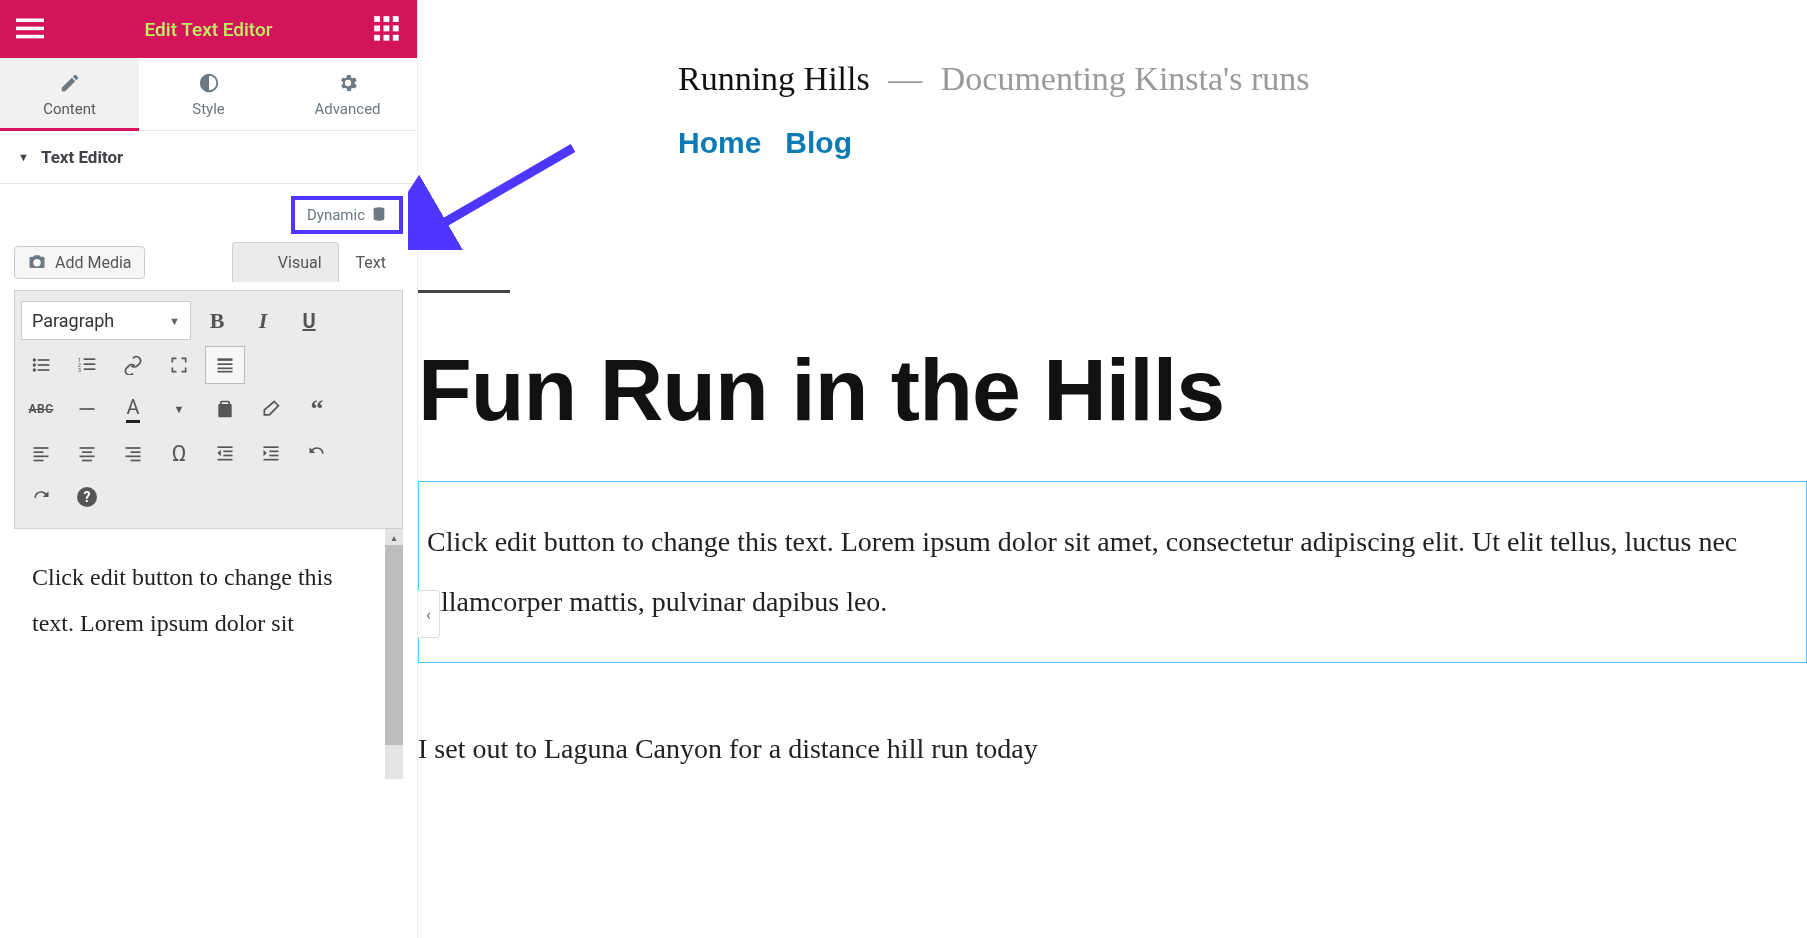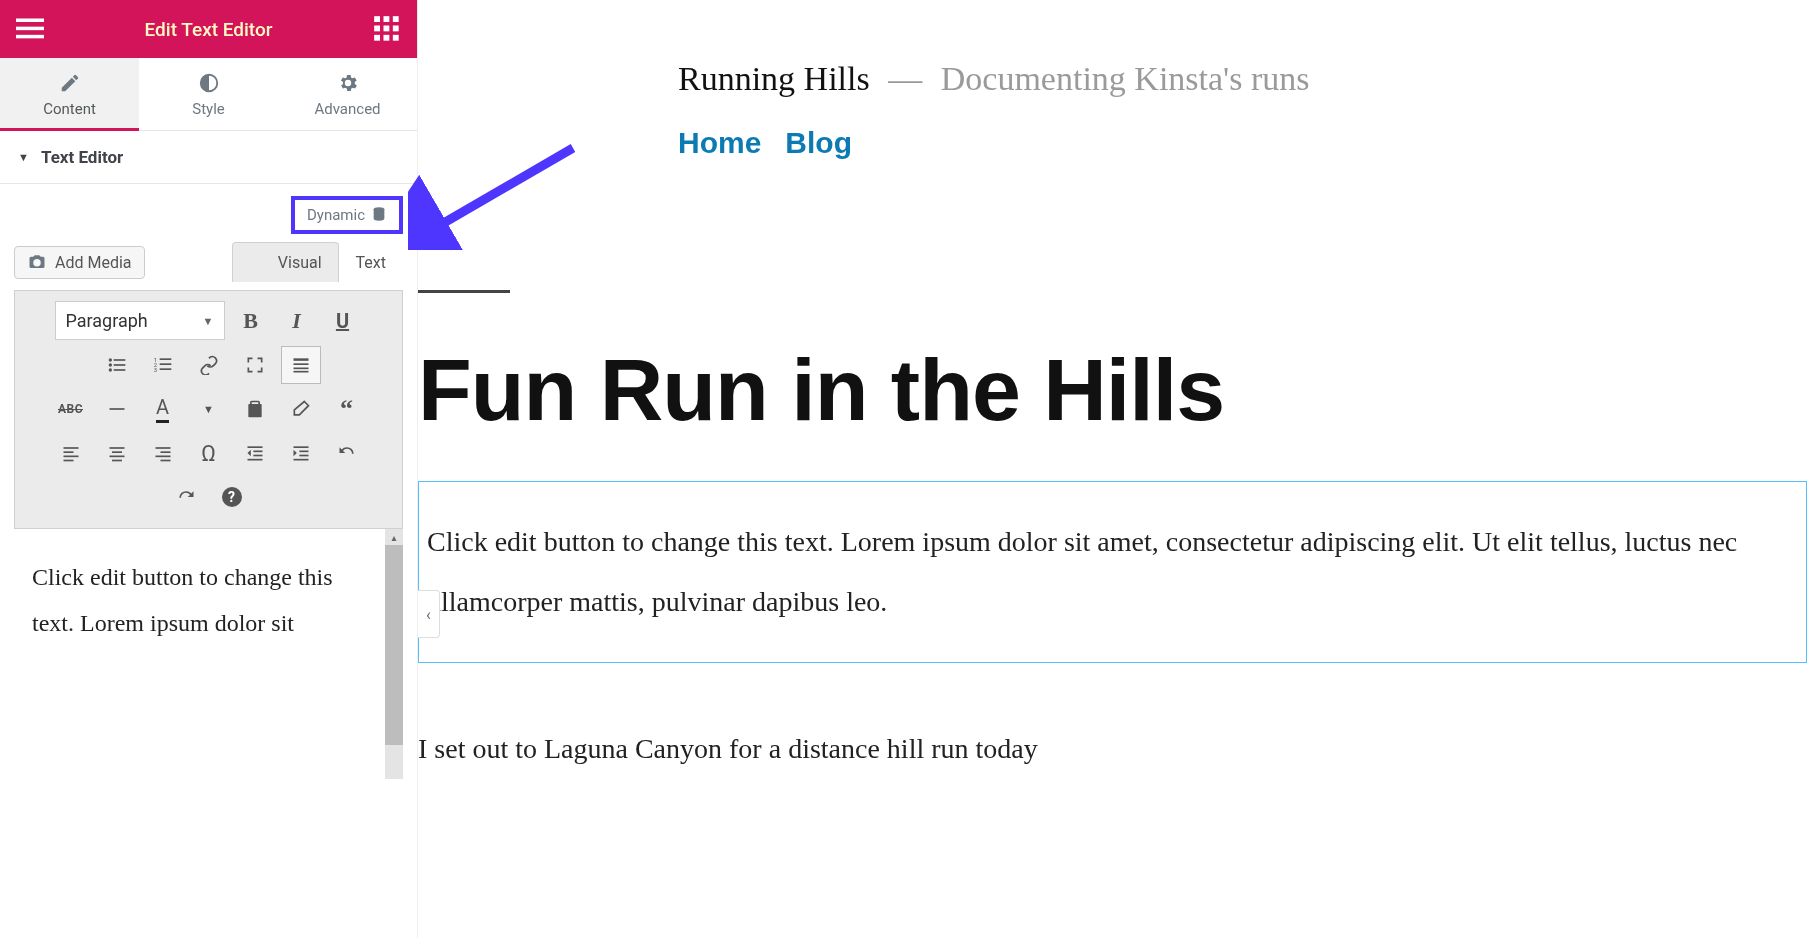--- a/index.html
+++ b/index.html
@@ -1,20 +1,20 @@
 <!DOCTYPE html>
 <html><head>
 <meta charset="utf-8">
 <style>
   * { box-sizing: border-box; margin: 0; padding: 0; }
   body { font-family: -apple-system, BlinkMacSystemFont, "Segoe UI", Roboto, sans-serif; background: #fff; overflow: hidden; width: 1807px; height: 938px; position: relative; }
 
   
   .sidebar { position: absolute; left: 0; top: 0; width: 418px; height: 938px; background: #fff; display: flex; flex-direction: column; border-right: 1px solid #eee; }
-  .sidebar-header { background: #d4145a; color: #fef9c3; height: 58px; display: flex; align-items: center; justify-content: space-between; padding: 0 16px; }
+  .sidebar-header { background: #d4145a; color: #bef264; height: 58px; display: flex; align-items: center; justify-content: space-between; padding: 0 16px; }
   .sidebar-header .title { font-size: 19px; font-weight: 500; }
   .hamburger, .apps-grid { width: 28px; height: 24px; display: flex; align-items: center; justify-content: center; cursor: pointer; }
   .hamburger svg, .apps-grid svg { fill: #fff; }
 
   .tabs { display: flex; background: #fff; border-bottom: 1px solid #e6e6e6; }
   .tab { flex: 1; text-align: center; padding: 14px 0 12px; color: #6d7882; font-size: 15px; cursor: pointer; position: relative; }
   .tab.active { color: #55595c; }
   .tab.active::after { content: ""; position: absolute; bottom: -1px; left: 0; right: 0; height: 3px; background: #d4145a; }
   .tab.first.active { background: #f1f1f1; }
   .tab .tab-icon { display: block; margin: 0 auto 6px; width: 22px; height: 22px; fill: #6d7882; }
@@ -27,21 +27,21 @@
   .dynamic-btn svg { width: 16px; height: 16px; fill: #6d7882; }
 
   .media-tabs-row { display: flex; align-items: center; justify-content: space-between; padding: 0 14px 8px 14px; }
   .add-media-btn { background: #f6f6f6; border: 1px solid #ccc; border-radius: 4px; padding: 6px 12px; display: flex; align-items: center; gap: 8px; font-size: 16px; color: #555; cursor: pointer; }
   .add-media-btn svg { width: 20px; height: 18px; fill: #6d7882; }
   .vt-tabs { display: flex; gap: 0; }
   .vt-tab { padding: 10px 16px; font-size: 16px; color: #555; cursor: pointer; border: 1px solid transparent; border-bottom: none; }
   .vt-tab.active { background: #ebebeb; border: 1px solid #d0d0d0; border-bottom: none; border-radius: 4px 4px 0 0; padding-left: 45px; }
 
   .toolbar-panel { margin: 0 14px; background: #ebebeb; border: 1px solid #d0d0d0; padding: 10px 6px 6px; }
-  .toolbar-row { display: flex; align-items: center; gap: 6px; flex-wrap: wrap; margin-bottom: 6px; justify-content: center; }
+  .toolbar-row { display: flex; align-items: center; gap: 6px; flex-wrap: wrap; margin-bottom: 6px; }
   .format-select { background: #fff; border: 1px solid #ccc; padding: 8px 30px 8px 10px; font-size: 18px; color: #333; position: relative; min-width: 170px; }
   .format-select::after { content: "▼"; position: absolute; right: 10px; top: 50%; transform: translateY(-50%); font-size: 11px; color: #666; }
   .tb-btn { width: 40px; height: 38px; display: flex; align-items: center; justify-content: center; cursor: pointer; color: #555; }
   .tb-btn.boxed { border: 1px solid #bbb; background: #f6f6f6; }
   .tb-btn svg { width: 20px; height: 20px; fill: #555; }
   .tb-btn.small-txt { font-size: 12px; font-weight: 700; letter-spacing: 0.5px; }
   .tb-btn .bold { font-size: 22px; font-weight: 900; font-family: Georgia, serif; }
   .tb-btn .ital { font-size: 22px; font-style: italic; font-family: Georgia, serif; font-weight: 600; }
   .tb-btn .u-letter { font-size: 20px; font-weight: 700; text-decoration: underline; }
   .tb-btn .A-letter { font-size: 20px; font-weight: 400; }

